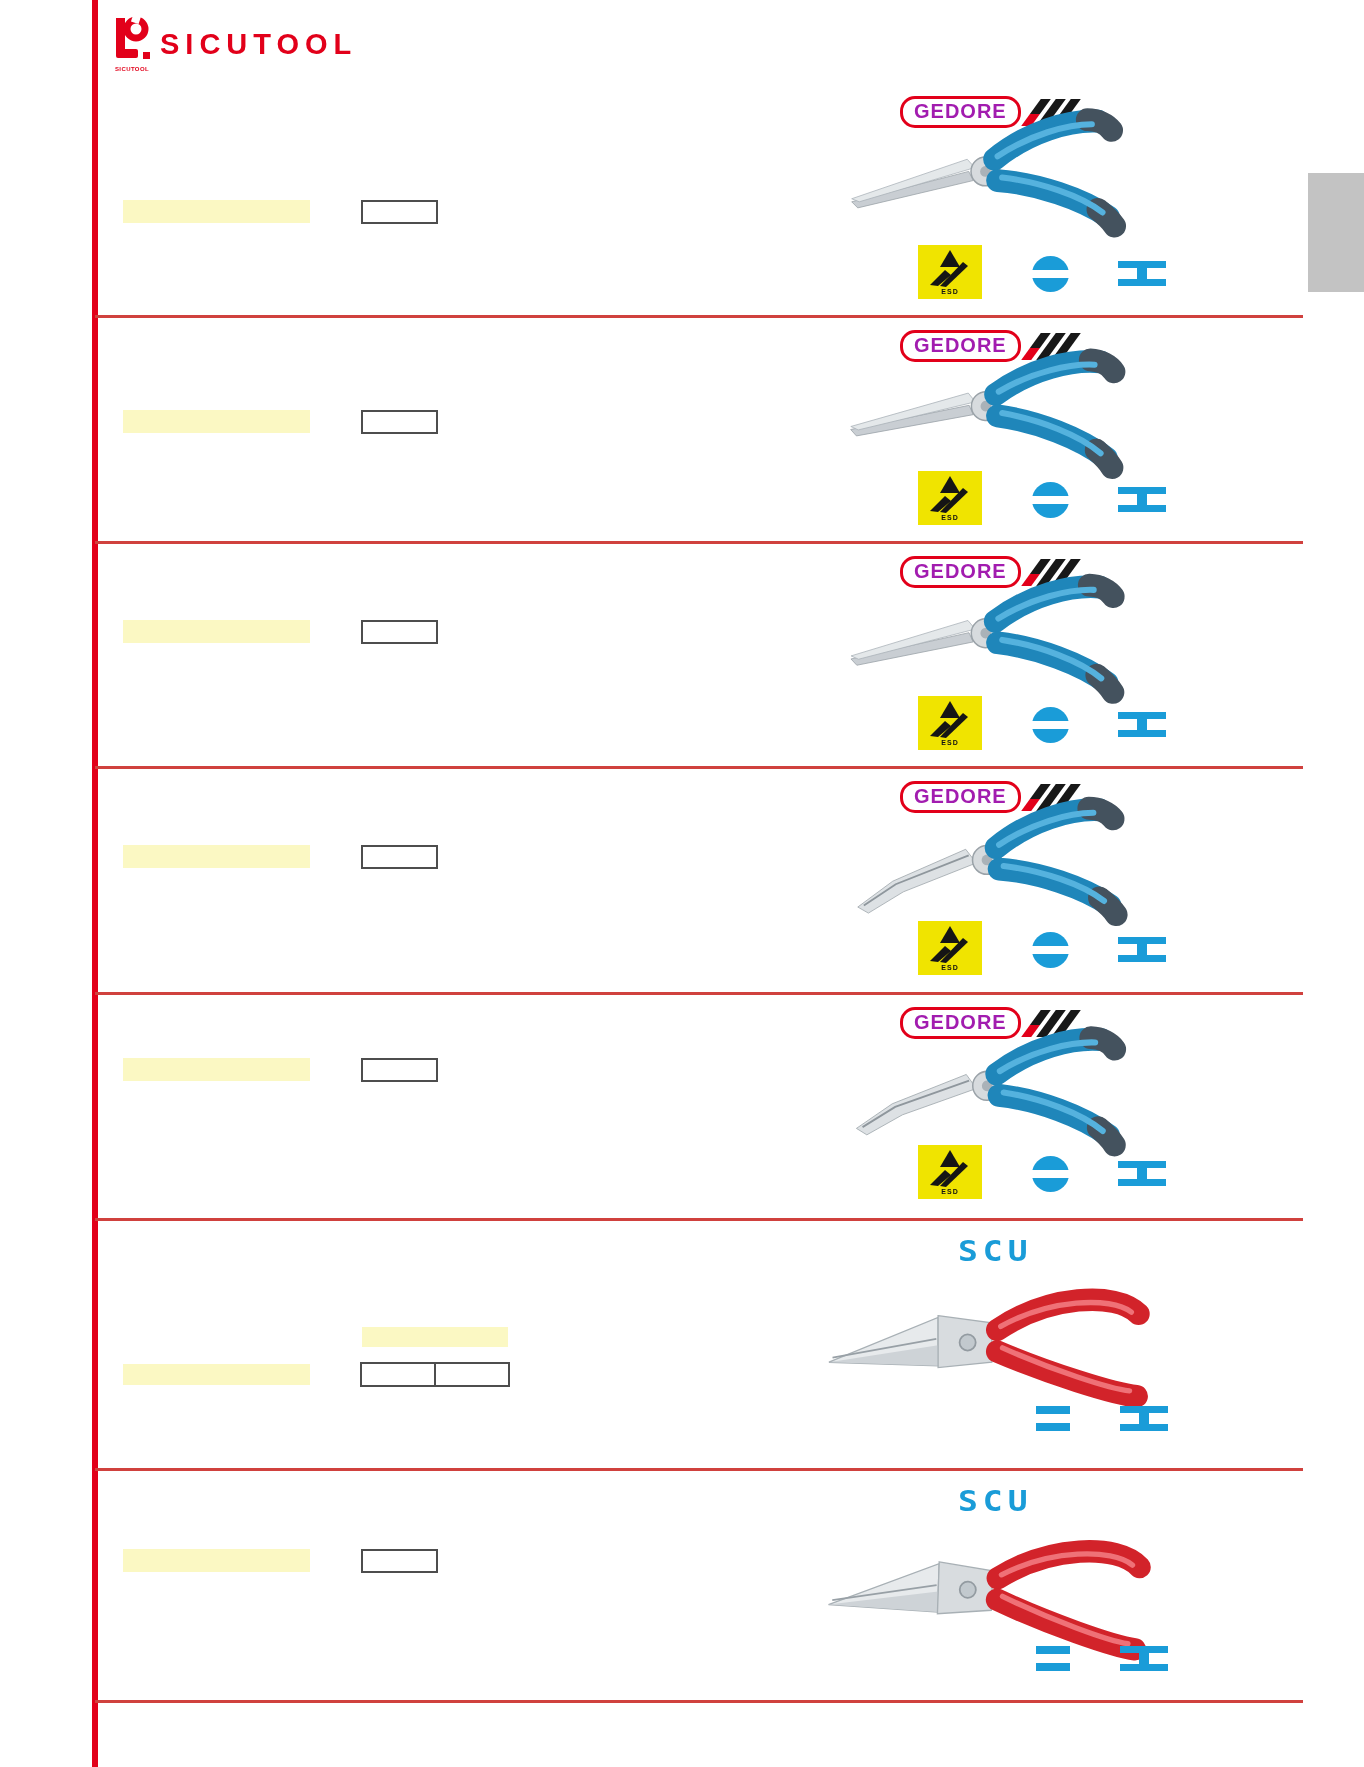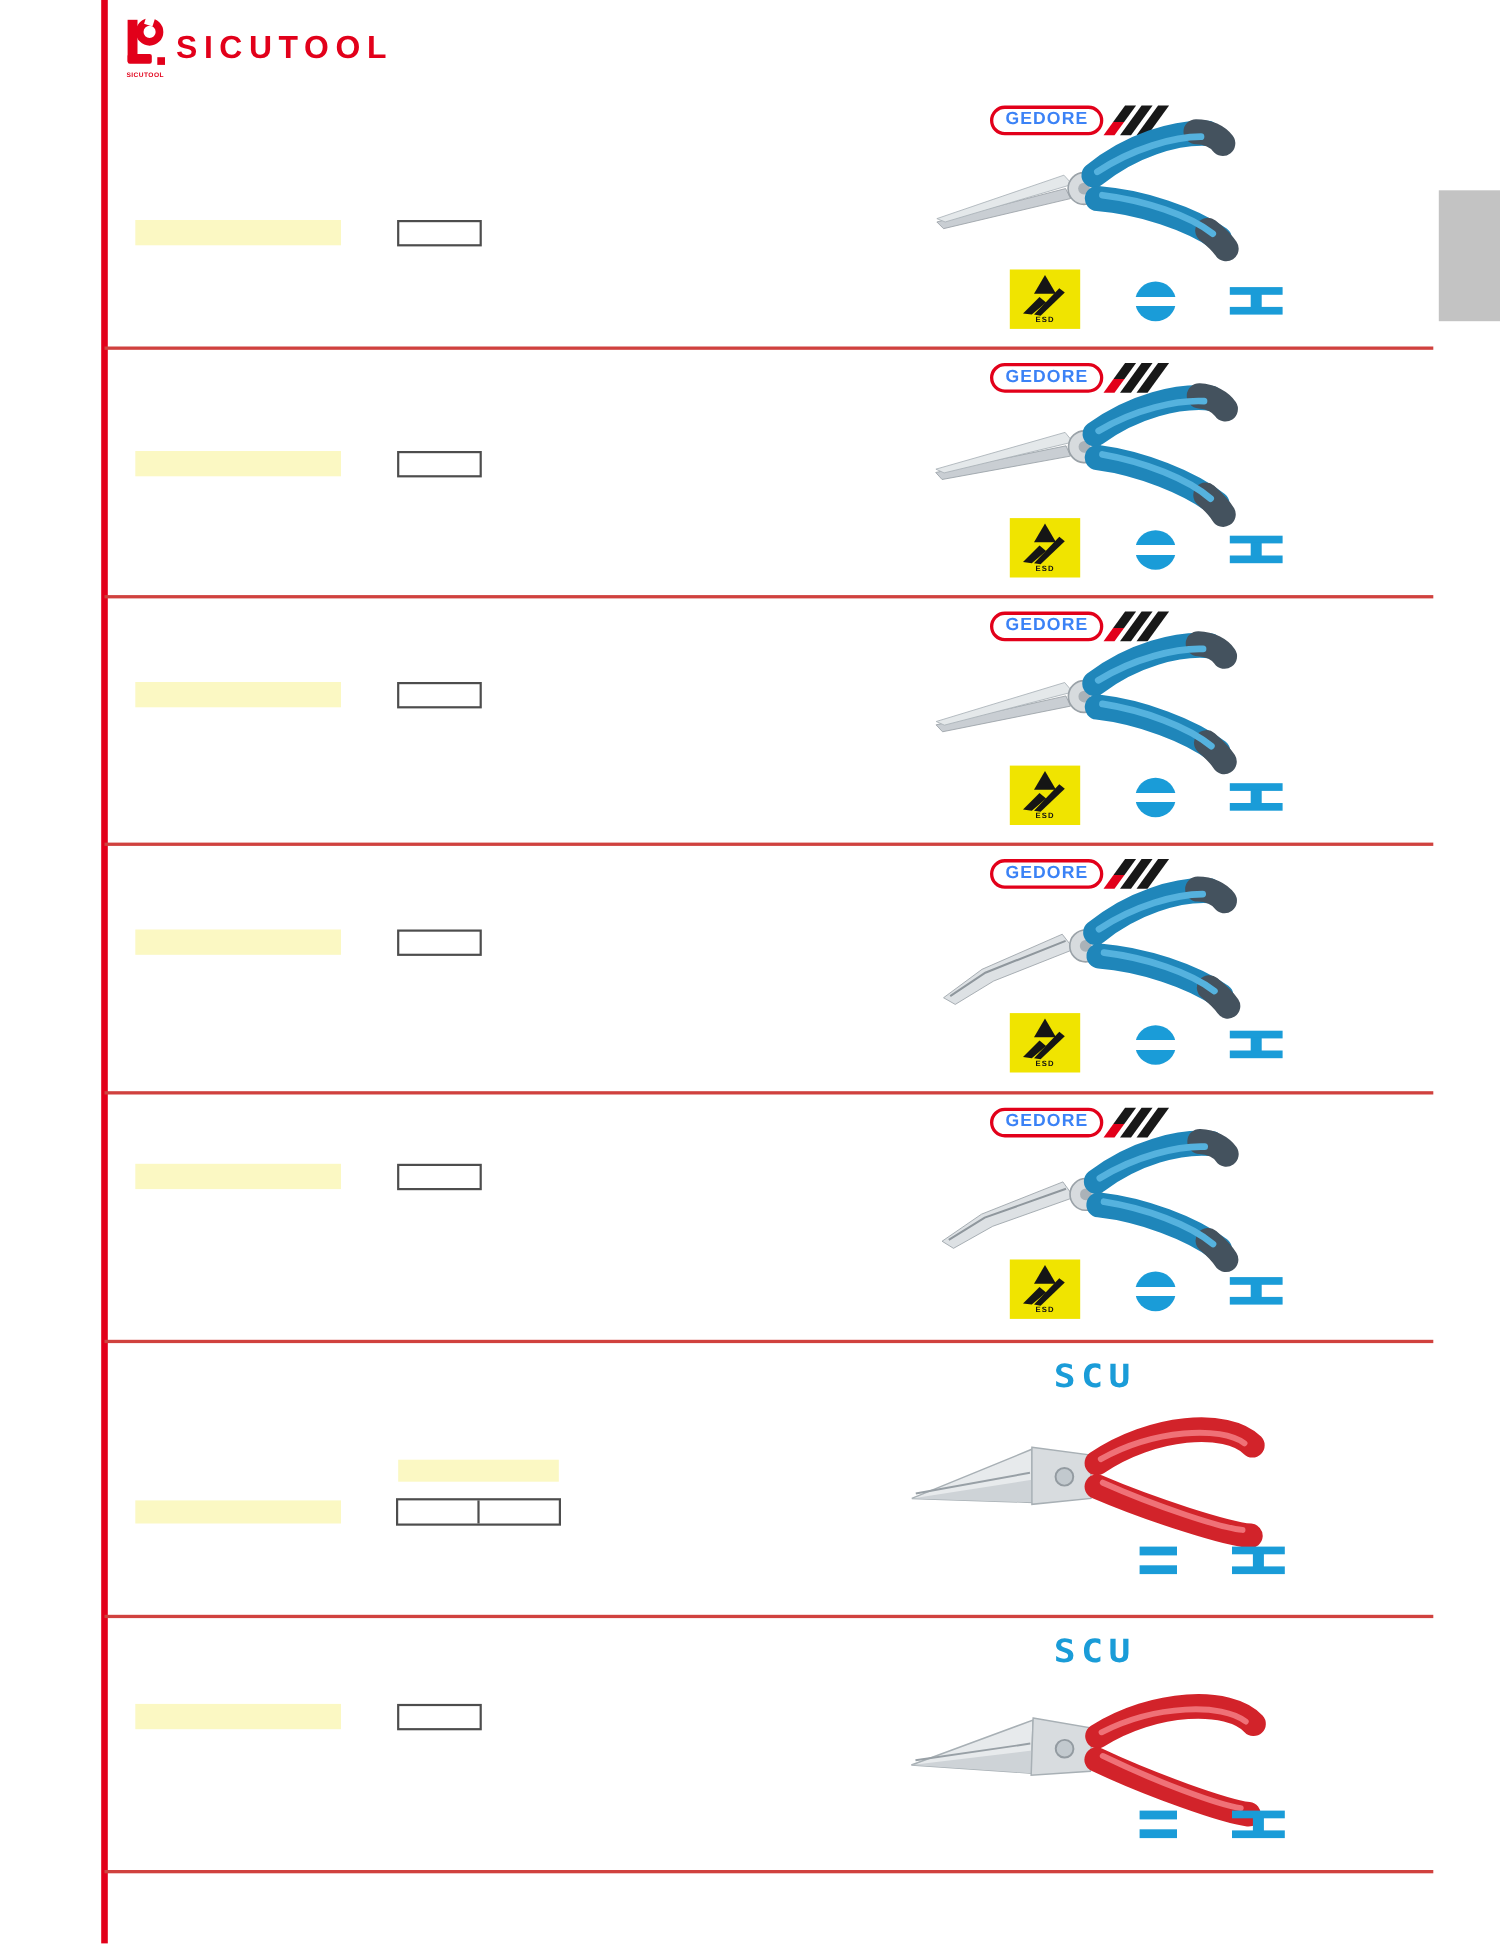--- a/index.html
+++ b/index.html
@@ -25,21 +25,21 @@
   
   .ybar { position:absolute; background:#fbf8c3; }
   .pbox { position:absolute; background:#ffffff; border:2px solid #4d4d4d; box-sizing:border-box; }
   .pbox.double { display:flex; }
   .pbox.double .cell { flex:1; border-right:2px solid #4d4d4d; }
   .pbox.double .cell:last-child { border-right:none; }
 
   
   .gedore { position:absolute; display:flex; align-items:center; gap:7px; }
   .gedore-pill { border:3px solid #e2001a; border-radius:15px; padding:1px 11px 2px;
-                 color:#3b82f6; font-weight:bold; font-size:16px; letter-spacing:1px; background:#fff; }
+                 color:#a21caf; font-weight:bold; font-size:20px; letter-spacing:1px; background:#fff; }
   .stripes { display:flex; gap:5px; margin-left:3px; }
   .stripes i { display:block; width:10px; height:27px; background:#181818; transform:skewX(-36deg); }
   .stripes i.red { background:linear-gradient(180deg,#181818 55%, #e2001a 55%); }
 
   
   .scu { position:absolute; color:#1a9cd8; font-weight:bold; font-size:33px;
          letter-spacing:5px; transform:scaleY(0.88); font-family:"DejaVu Sans Mono", monospace; }
 
   
   .esd { position:absolute; width:64px; height:54px; background:#f0e400; text-align:center; }

